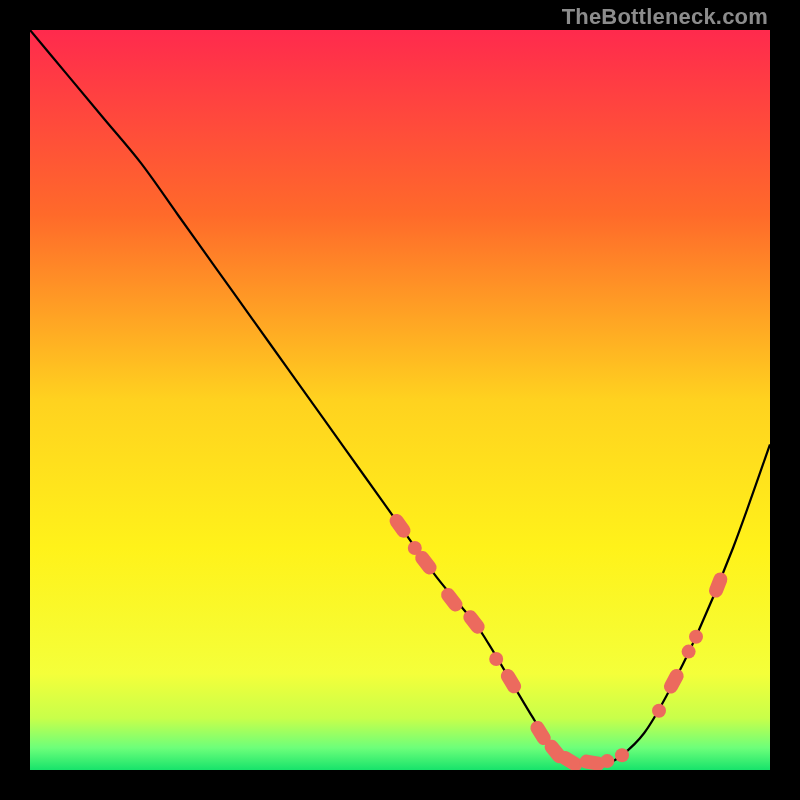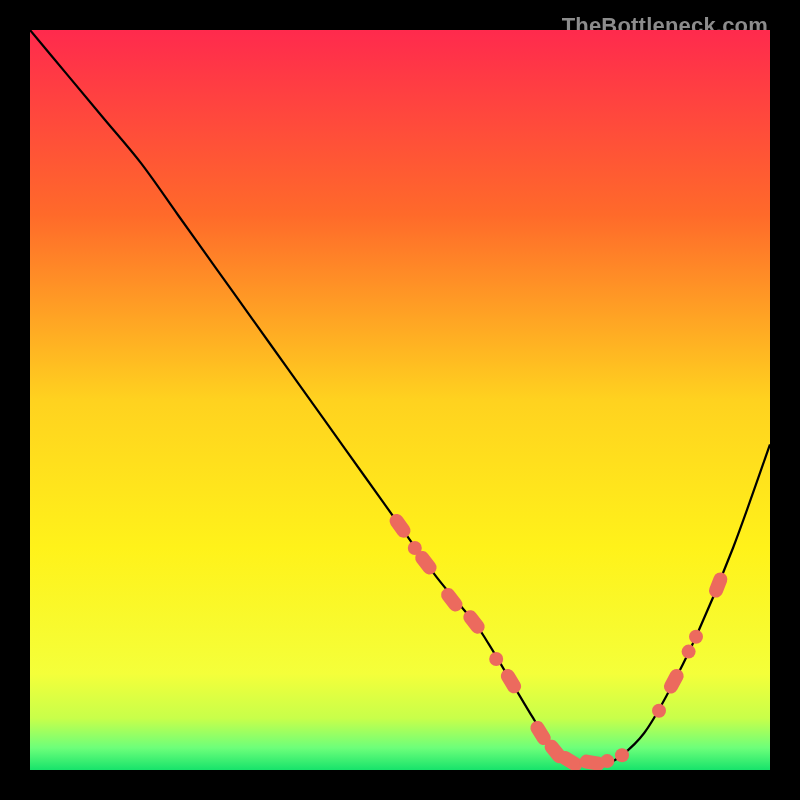--- a/index.html
+++ b/index.html
@@ -20,21 +20,21 @@
   }
   .plot-area {
     position: absolute;
     left: 0;
     top: 0;
     width: 740px;
     height: 740px;
   }
   .attribution {
     position: absolute;
-    top: 13px;
+    top: 4px;
     right: 32px;
     font-family: Arial, Helvetica, sans-serif;
     font-size: 22px;
     font-weight: bold;
     color: #8c8c8c;
     letter-spacing: 0.2px;
   }
   svg {
     display: block;
   }

